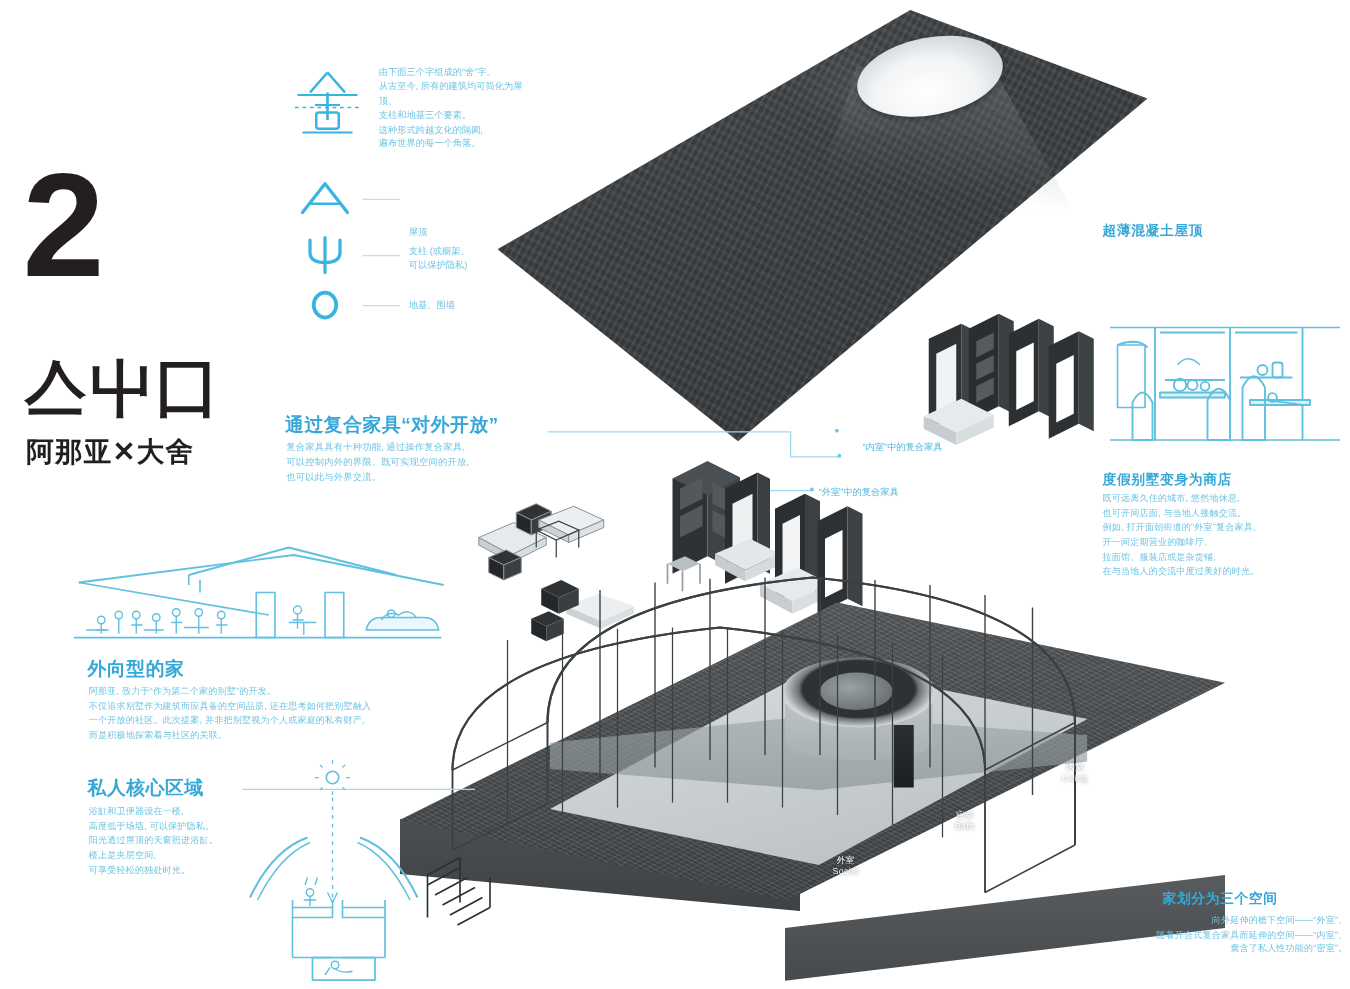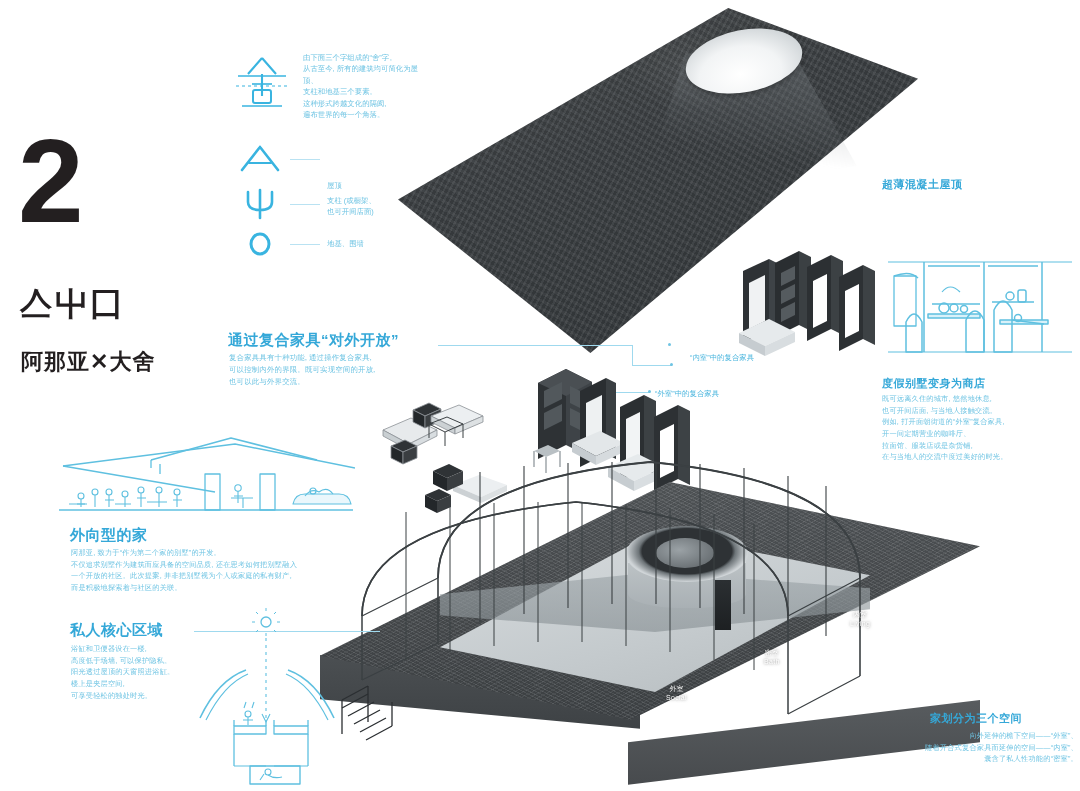--- a/index.html
+++ b/index.html
@@ -31,21 +31,21 @@
 
   
   #num {
     left: 18px; top: 132px;
     font-size: 118px; font-weight: bold; color: #231f20;
     line-height: .84; letter-spacing: -2px;
     font-family: "Liberation Sans", sans-serif;
   }
   #logo-cn {
     left: 20px; top: 288px;
-    font-size: 32px; font-weight: bold; color: #231f20;
+    font-size: 49px; font-weight: bold; color: #231f20;
     letter-spacing: 3px; line-height: 1;
     font-family: Liberation Sans, sans-serif;
   }
   #logo-sub {
     left: 21px; top: 347px;
     font-size: 22px; font-weight: bold; color: #231f20;
     letter-spacing: 1px;
     font-family: Liberation Sans, sans-serif;
   }
 
@@ -200,21 +200,21 @@
   <div class="lg-label" style="left:327px; top:153px;margin-top:27px;">屋顶</div>
 
   <div class="glyph" style="left:240px; top:188px; width:40px; height:32px;">
     <svg width="40" height="32" viewBox="0 0 40 32" fill="none" stroke="#39b4e0" stroke-width="2.6" stroke-linecap="round">
       <path d="M8 4 V14 Q8 22 20 22 Q32 22 32 14 V4"></path>
       <path d="M20 2 V30"></path>
     </svg>
   </div>
   <div class="lg-rule" style="left:290px; top:204px; width:30px;"></div>
   <div class="lg-label" style="left:327px; top:195px;">支柱 (或橱架、
-也可开间店面)</div>
+可以保护隐私)</div>
 
   <div class="glyph" style="left:243px; top:231px; width:34px; height:26px;">
     <svg width="34" height="26" viewBox="0 0 34 26" fill="none" stroke="#39b4e0" stroke-width="3">
       <ellipse cx="17" cy="13" rx="9" ry="10"></ellipse>
     </svg>
   </div>
   <div class="lg-rule" style="left:290px; top:244px; width:30px;"></div>
   <div class="lg-label" style="left:327px; top:238px;">地基、围墙</div>
 
   <div class="abs" id="roof-wrap">

